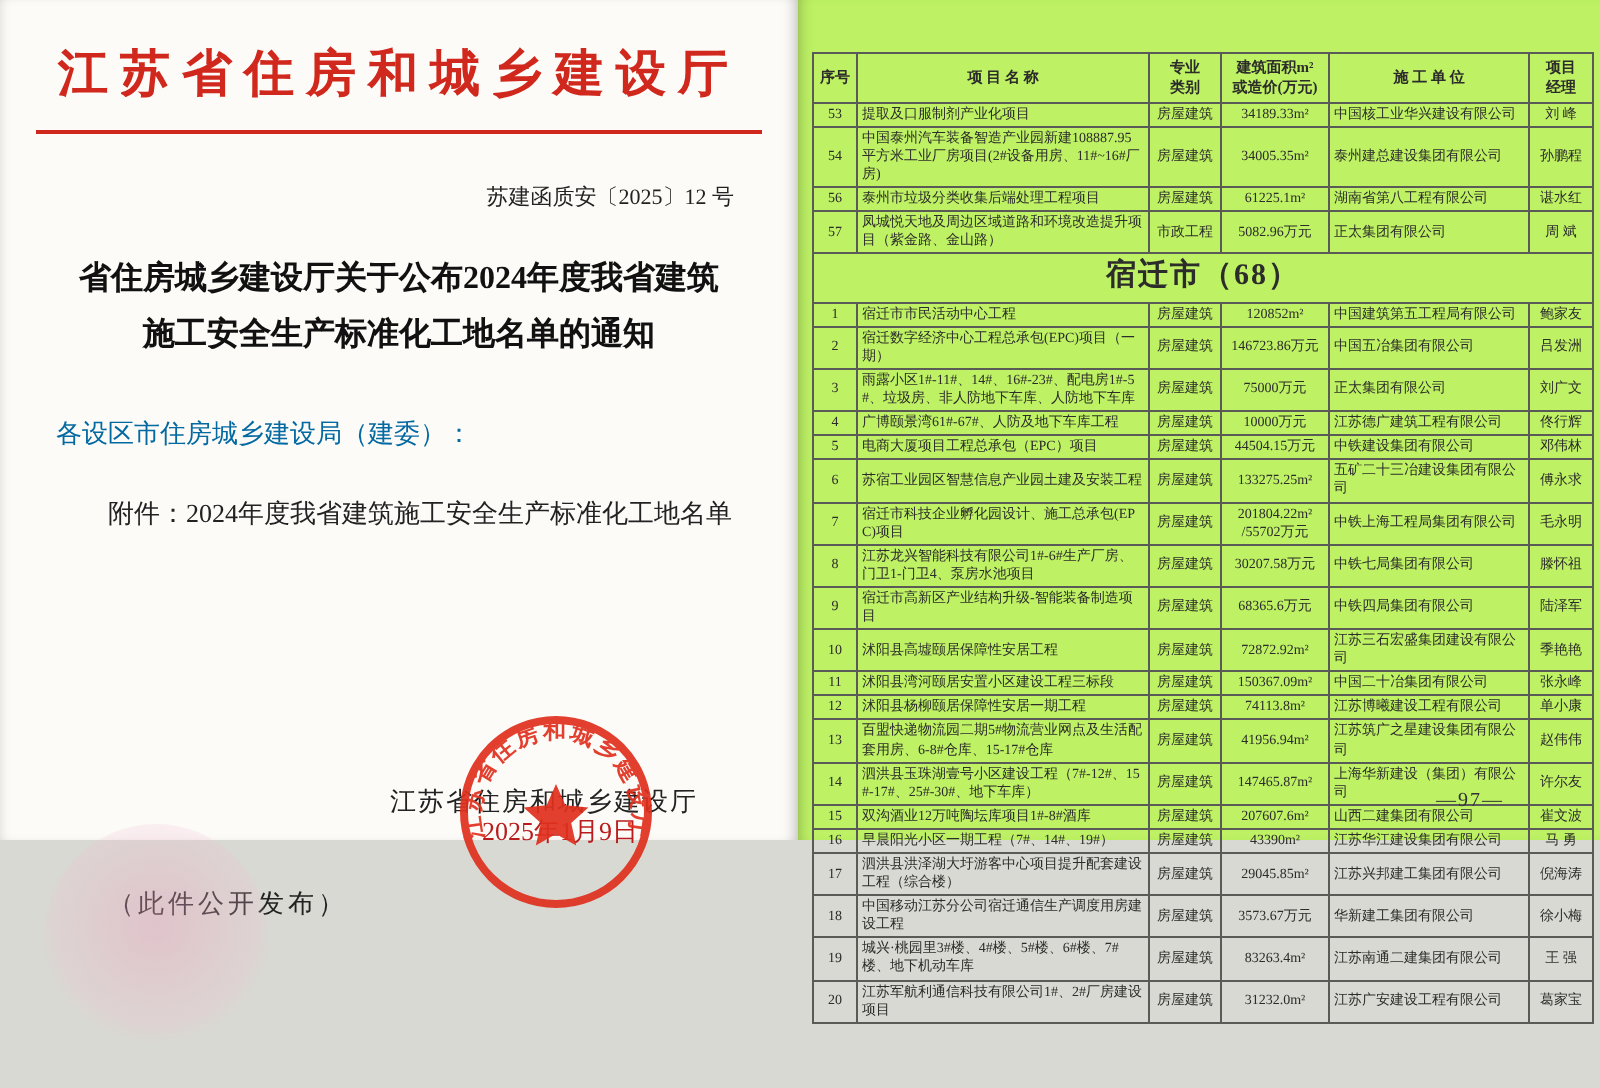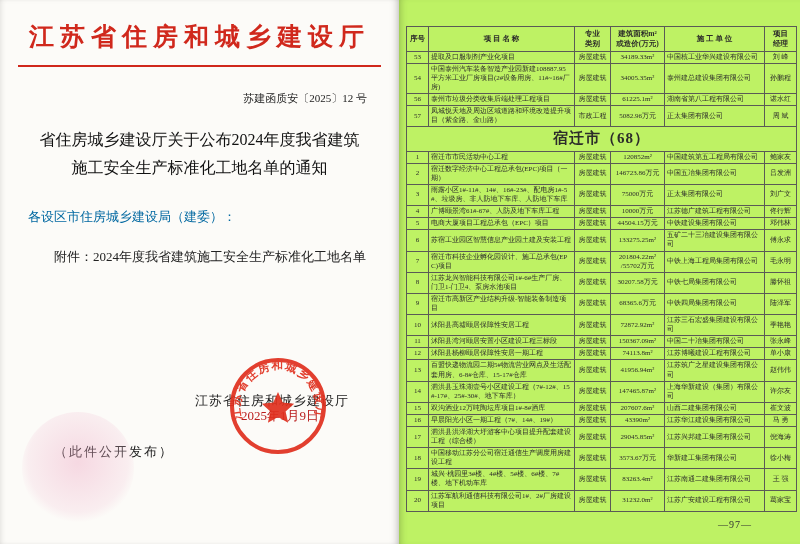--- a/index.html
+++ b/index.html
@@ -3,38 +3,38 @@
 <meta charset="utf-8">
 <style>
   html,body{margin:0;padding:0;}
   body{
     width:800px;height:544px;overflow:hidden;
     background:#d8d9d2;
     font-family:"Liberation Serif","DejaVu Serif",serif;
     position:relative;
   }
   .scan{position:absolute;inset:0;display:flex;}
-  .page{position:relative;height:544px;box-sizing:border-box;}
+  .page{position:relative;height:420px;box-sizing:border-box;}
   .page-left{
     width:399px;background:#fcfbf8;
     box-shadow:inset -6px 0 8px -6px rgba(0,0,0,.35), inset 4px 0 6px -4px rgba(0,0,0,.15);
   }
   .page-right{
     width:401px;background:#bef264;
     box-shadow:inset 6px 0 8px -6px rgba(0,0,0,.3);
   }
   
   .agency-title{
     margin:20px 8px 0 8px;text-align:center;
     font-size:25px;font-weight:bold;letter-spacing:6px;
     color:#d0281c;white-space:nowrap;
   }
   .red-rule{height:2px;background:#d0281c;margin:12px 18px 0 18px;}
   .doc-no{margin-top:24px;text-align:right;padding-right:32px;font-size:11px;color:#222;}
-  .doc-title{margin-top:20px;text-align:center;font-size:16px;font-weight:normal;color:#111;line-height:1.75;}
+  .doc-title{margin-top:20px;text-align:center;font-size:16px;font-weight:bold;color:#111;line-height:1.75;}
   .salutation{margin:26px 26px 0 28px;font-size:13px;color:#0369a1;}
   .body-par{
     margin:6px 26px 0 28px;font-size:13px;color:#222;
     line-height:1.62;text-align:justify;text-indent:2em;
   }
   .attachment{margin:22px 26px 0 54px;font-size:13px;color:#222;}
   .sig-line{position:absolute;top:392px;right:50px;font-size:13px;color:#222;letter-spacing:1px;}
   .date-line{position:absolute;top:407px;right:80px;font-size:13px;color:#b91c1c;}
   .public-note{position:absolute;top:443px;left:54px;font-size:13px;color:#222;letter-spacing:2px;}
   .seal{position:absolute;top:356px;left:228px;width:100px;height:100px;opacity:.92;}

